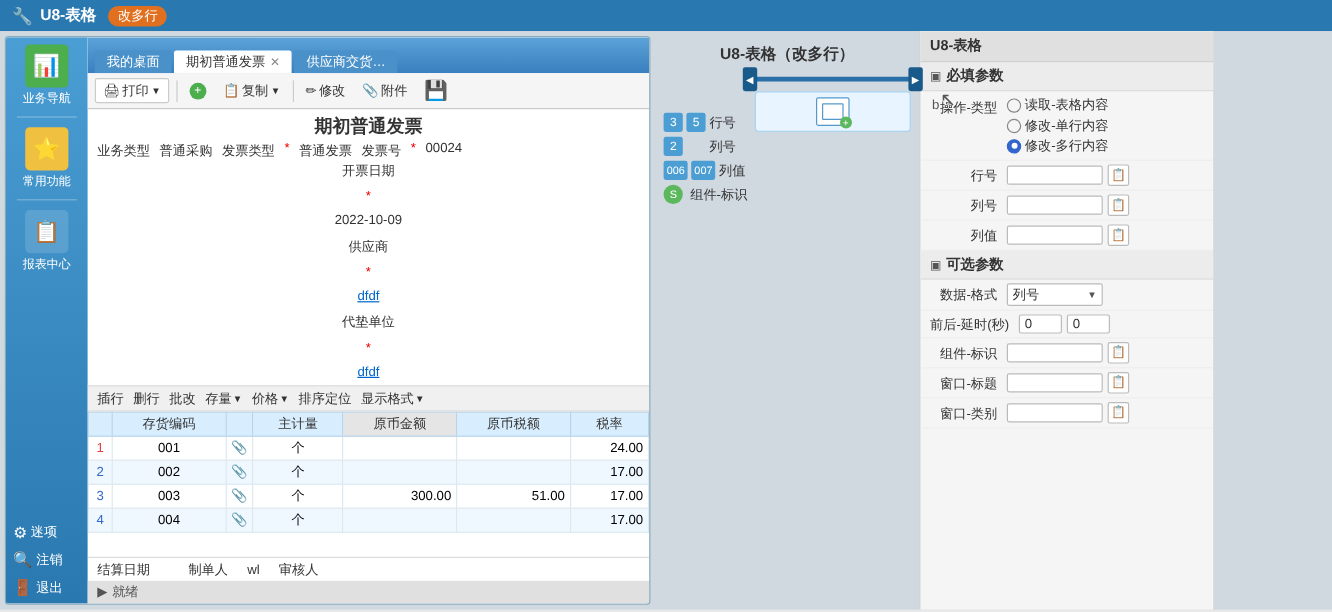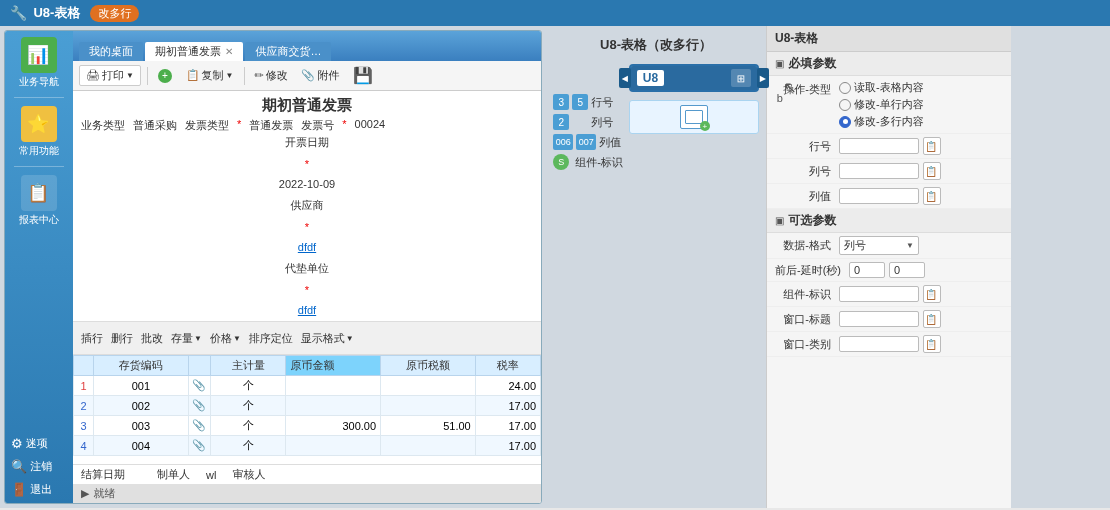--- a/index.html
+++ b/index.html
@@ -113,39 +113,39 @@
           <span style="color:#333;">2022-10-09</span>
           <span style="color:#333;">供应商</span>
           <span style="color:#e00;">*</span>
           <span style="color:#0066cc;text-decoration:underline;cursor:pointer;">dfdf</span>
           <span style="color:#333;">代垫单位</span>
           <span style="color:#e00;">*</span>
           <span style="color:#0066cc;text-decoration:underline;cursor:pointer;">dfdf</span>
         </div>
       </div>
 
-      <div style="background:#f0f0f0;border-top:1px solid #ddd;border-bottom:1px solid #ddd;display:flex;align-items:center;padding:1px 8px;gap:8px;font-size:11px;height:34px;">
+      <div style="background:#f0f0f0;border-top:1px solid #ddd;border-bottom:1px solid #ddd;display:flex;align-items:center;padding:1px 8px;gap:8px;font-size:11px;height:22px;">
         <span style="cursor:pointer;color:#333;">插行</span>
         <span style="cursor:pointer;color:#333;">删行</span>
         <span style="cursor:pointer;color:#333;">批改</span>
         <span style="display:flex;align-items:center;gap:1px;cursor:pointer;color:#333;">存量<span style="font-size:8px;">▼</span></span>
         <span style="display:flex;align-items:center;gap:1px;cursor:pointer;color:#333;">价格<span style="font-size:8px;">▼</span></span>
         <span style="cursor:pointer;color:#333;">排序定位</span>
         <span style="display:flex;align-items:center;gap:1px;cursor:pointer;color:#333;">显示格式<span style="font-size:8px;">▼</span></span>
       </div>
 
       <div style="overflow:auto;flex:1;">
         <table style="width:100%;border-collapse:collapse;font-size:11px;">
           <thead>
             <tr>
               <th style="background:#d8eeff;border:1px solid #b8d4ec;padding:2px 4px;color:#333;text-align:center;font-weight:normal;width:20px;"></th>
               <th style="background:#d8eeff;border:1px solid #b8d4ec;padding:2px 4px;color:#333;text-align:center;font-weight:normal;">存货编码</th>
               <th style="background:#d8eeff;border:1px solid #b8d4ec;padding:2px 4px;width:14px;"></th>
               <th style="background:#d8eeff;border:1px solid #b8d4ec;padding:2px 4px;color:#333;text-align:center;font-weight:normal;">主计量</th>
-              <th style="background:#7dd3fc;border:1px solid #b8d4ec;padding:2px 4px;color:#333;text-align:left;font-weight:normal;">原币金额</th>
+              <th style="background:#e5e5e5;border:1px solid #b8d4ec;padding:2px 4px;color:#333;text-align:center;font-weight:normal;">原币金额</th>
               <th style="background:#d8eeff;border:1px solid #b8d4ec;padding:2px 4px;color:#333;text-align:center;font-weight:normal;">原币税额</th>
               <th style="background:#d8eeff;border:1px solid #b8d4ec;padding:2px 4px;color:#333;text-align:center;font-weight:normal;">税率</th>
             </tr>
           </thead>
           <tbody>
             <tr>
               <td style="border:1px solid #dde8f0;padding:2px 4px;text-align:center;color:#e04040;">1</td>
               <td style="border:1px solid #dde8f0;padding:2px 4px;text-align:center;">001</td>
               <td style="border:1px solid #dde8f0;padding:2px 4px;text-align:center;color:#888;">📎</td>
               <td style="border:1px solid #dde8f0;padding:2px 4px;text-align:center;">个</td>
@@ -221,26 +221,20 @@
         </div>
         <div style="display:flex;align-items:center;gap:3px;font-size:11px;">
           <div style="width:16px;height:16px;background:#5cb85c;color:#fff;border-radius:50%;display:flex;align-items:center;justify-content:center;font-size:9px;">S</div>
           <span style="color:#333;font-size:11px;margin-left:3px;">组件-标识</span>
         </div>
       </div>
 
       <div style="position:relative;">
         <div style="background:linear-gradient(to bottom,#4a9ed4,#2a6fa8);border:2px solid #2a6fa8;border-radius:4px;min-width:130px;padding:0;color:#fff;position:relative;">
 
-          <div style="background:#2a6a9f;border-radius:2px 2px 0 0;padding:3px 6px;display:flex;align-items:center;justify-content:space-between;">
-            <div style="background:#fff;color:#2a6a9f;font-weight:bold;font-size:12px;padding:1px 6px;border-radius:2px;">
-              <span>U8</span>
-            </div>
-            <div style="width:20px;height:18px;background:rgba(255,255,255,0.2);border-radius:2px;display:flex;align-items:center;justify-content:center;cursor:pointer;font-size:10px;color:#fff;">⊞</div>
-          </div>
 
 
           <div style="position:absolute;top:50%;left:-12px;transform:translateY(-50%);width:12px;height:20px;background:#1a5a8a;border-radius:2px;display:flex;align-items:center;justify-content:center;color:#fff;font-size:8px;cursor:pointer;">◀</div>
 
           <div style="position:absolute;top:50%;right:-12px;transform:translateY(-50%);width:12px;height:20px;background:#1a5a8a;border-radius:2px;display:flex;align-items:center;justify-content:center;color:#fff;font-size:8px;cursor:pointer;">▶</div>
         </div>
 
         <span style="position:absolute;right:-24px;top:40%;color:#555;font-size:11px;">b</span>
 
         <span style="position:absolute;right:-38px;top:20%;color:#555;font-size:16px;cursor:default;">↖</span>

